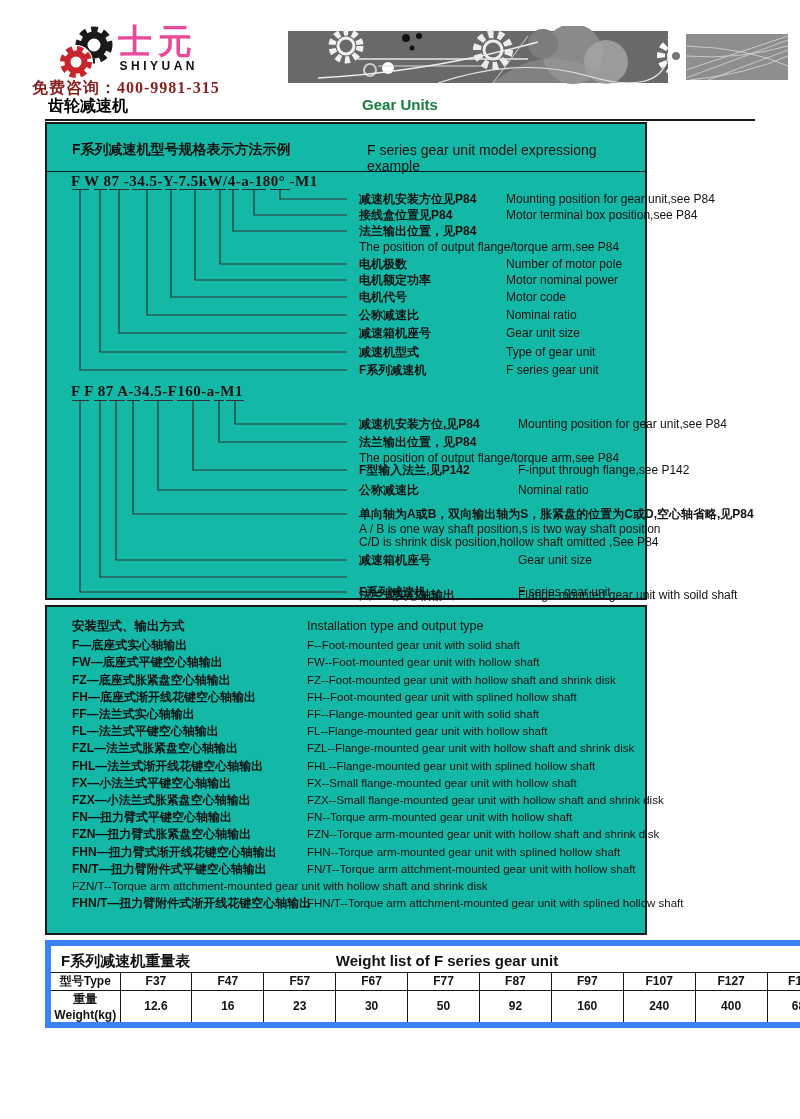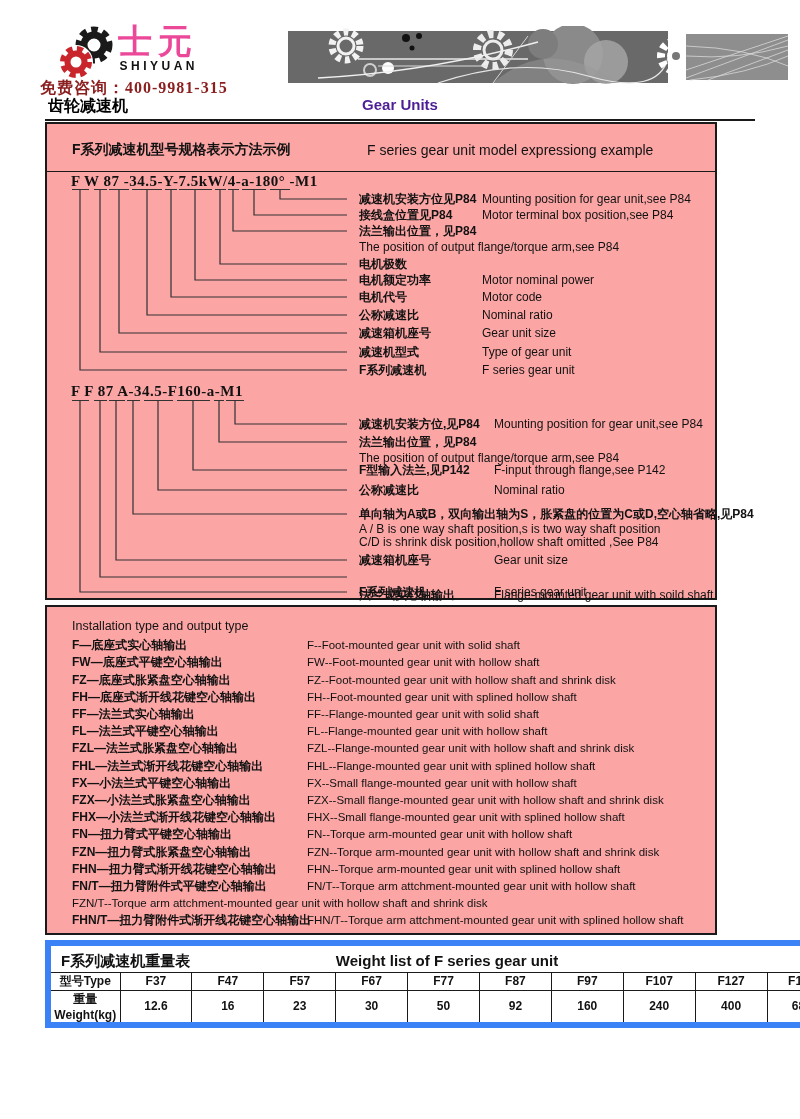--- a/index.html
+++ b/index.html
@@ -11,46 +11,46 @@
     overflow:hidden;
   }
 
   
   .logo { position:absolute; left:58px; top:24px; display:flex; align-items:flex-start; }
   .logo-txt { margin-left:4px; }
   .logo-cn { font-size:34px; font-weight:bold; letter-spacing:6px; line-height:34px; color:#ec4899; }
   .logo-en { font-size:12px; font-weight:bold; letter-spacing:3.5px; color:#111; margin-top:1px;text-align:right; }
   .banner { position:absolute; left:288px; top:26px; }
   .hotline {
-    position:absolute; left:40px; top:78px;
+    position:absolute; left:32px; top:78px;
     font-family:"Liberation Serif", serif;
     font-size:16px; font-weight:bold; color:#8b1f1f; letter-spacing:1px;
   }
   .section-head { position:absolute; left:45px; top:96px; width:710px; height:22px; }
   .sec-cn { position:absolute; left:3px; top:0; font-size:16px; font-weight:bold; color:#000; }
-  .sec-en { position:absolute; left:0; right:0; text-align:center; top:0; font-size:15px; font-weight:bold; color:#4c1d95; }
+  .sec-en { position:absolute; left:0; right:0; text-align:center; top:0; font-size:15px; font-weight:bold; color:#15803d; }
   .head-rule { position:absolute; left:45px; top:119px; width:710px; height:0; border-top:2px solid #1a1a1a; }
 
   
-  .box { position:absolute; left:45px; width:672px; border:2px solid #1a1a1a; background:#fca5a5; }
+  .box { position:absolute; left:45px; width:602px; border:2px solid #1a1a1a; background:#14b8a6; }
   .box1 { top:122px; height:478px; }
   .box1-title-cn { position:absolute; left:25px; top:17px; font-size:14px; font-weight:bold; }
   .box1-title-en { position:absolute; left:320px; top:18px; font-size:14px; }
   .box1-divider { position:absolute; left:0; top:47px; width:100%; border-top:1.5px solid #1a1a1a; }
   .code {
     position:absolute; left:24px;
     font-family:"Liberation Serif", serif;
     font-size:15px; font-weight:bold; letter-spacing:0.5px; white-space:nowrap;
   }
   .code1 { top:49px; }
   .code2 { top:259px; }
   .connectors { position:absolute; left:0; top:0; pointer-events:none; }
   .drow {
     position:absolute; left:312px; width:392px;
-    display:flex; font-size:12px; line-height:16px; white-space:nowrap;
+    display:flex; font-size:12px; line-height:16px; white-space:nowrap;gap:24px;
   }
   .drow .dcn { width:123px; font-weight:bold; flex:none; }
   .drow .den { flex:1; }
   .dline { position:absolute; left:312px; width:392px; font-size:12px; line-height:16px; white-space:nowrap; }
   .dline.cnb { font-weight:bold; }
 
   
   .box2 { top:605px; height:330px; padding:11px 0 0 25px; }
   .lrow { display:flex; line-height:17.2px; white-space:nowrap; }
   .lrow.lhead { margin-bottom:2px; }
@@ -168,20 +168,21 @@
       <span class="den">Mounting position for gear unit,see P84</span>
     </div>
     <div class="drow" style="top:83px">
       <span class="dcn">接线盒位置见P84</span>
       <span class="den">Motor terminal box position,see P84</span>
     </div>
     <div class="dline cnb" style="top:99px">法兰输出位置，见P84</div>
     <div class="dline" style="top:115px">The position of output flange/torque arm,see P84</div>
     <div class="drow" style="top:132px">
       <span class="dcn">电机极数</span>
+      <span class="den">Number of motor pole</span>
     </div>
     <div class="drow" style="top:148px">
       <span class="dcn">电机额定功率</span>
       <span class="den">Motor nominal power</span>
     </div>
     <div class="drow" style="top:165px">
       <span class="dcn">电机代号</span>
       <span class="den">Motor code</span>
     </div>
     <div class="drow" style="top:183px">
@@ -227,20 +228,21 @@
       <span class="den">Flange-mounted gear unit with soild shaft</span>
     </div>
     <div class="drow" style="top:460px">
       <span class="dcn" style="width:135px">F系列减速机</span>
       <span class="den">F series gear unit</span>
     </div>
   </div>
 
   <div class="box box2">
     <div class="lrow lhead">
+      <span class="lcn">安装型式、输出方式</span>
       <span class="len">Installation type and output type</span>
     </div>
     <div class="lrow">
         <span class="lcn">F—底座式实心轴输出</span>
         <span class="len">F--Foot-mounted gear unit with solid shaft</span>
       </div>
     <div class="lrow">
         <span class="lcn">FW—底座式平键空心轴输出</span>
         <span class="len">FW--Foot-mounted gear unit with hollow shaft</span>
       </div>
@@ -268,24 +270,20 @@
         <span class="lcn">FHL—法兰式渐开线花键空心轴输出</span>
         <span class="len">FHL--Flange-mounted gear unit with splined hollow shaft</span>
       </div>
     <div class="lrow">
         <span class="lcn">FX—小法兰式平键空心轴输出</span>
         <span class="len">FX--Small flange-mounted gear unit with hollow shaft</span>
       </div>
     <div class="lrow">
         <span class="lcn">FZX—小法兰式胀紧盘空心轴输出</span>
         <span class="len">FZX--Small flange-mounted gear unit with hollow shaft and shrink disk</span>
-      </div>
-    <div class="lrow">
-        <span class="lcn">FHX—小法兰式渐开线花键空心轴输出</span>
-        <span class="len">FHX--Small flange-mounted gear unit with splined hollow shaft</span>
       </div>
     <div class="lrow">
         <span class="lcn">FN—扭力臂式平键空心轴输出</span>
         <span class="len">FN--Torque arm-mounted gear unit with hollow shaft</span>
       </div>
     <div class="lrow">
         <span class="lcn">FZN—扭力臂式胀紧盘空心轴输出</span>
         <span class="len">FZN--Torque arm-mounted gear unit with hollow shaft and shrink disk</span>
       </div>
     <div class="lrow">

